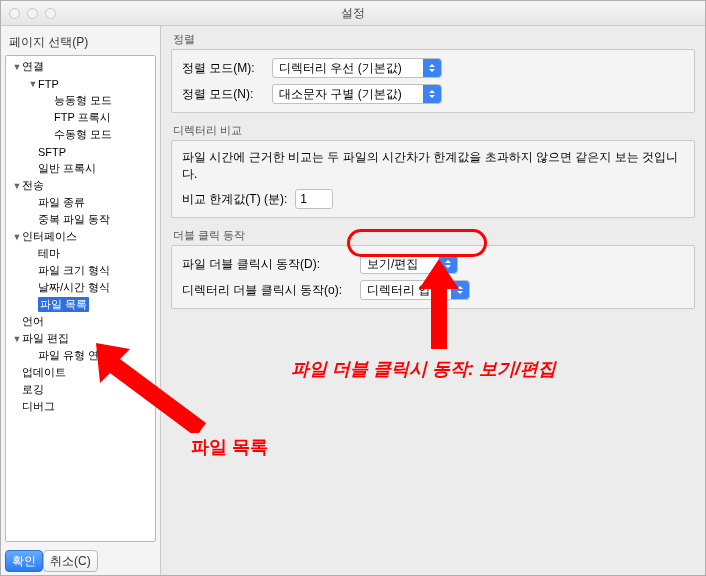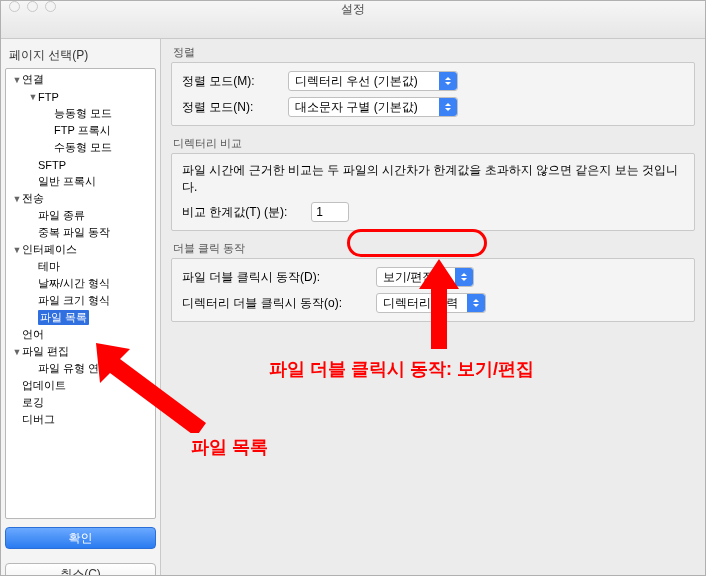--- a/index.html
+++ b/index.html
@@ -8,24 +8,25 @@
     font-family: -apple-system, "Helvetica Neue", Arial, sans-serif;
     font-size: 12px;
     background: #ececec;
     width: 706px;
     height: 576px;
     overflow: hidden;
     position: relative;
     border: 1px solid #b0b0b0;
   }
   .titlebar {
-    height: 38px;
+    height: 25px;
     background: linear-gradient(#f6f6f6,#e6e6e6);
     border-bottom: 1px solid #c9c9c9;
     display: flex;
+    align-items: center;
     position: relative;
   }
   .traffic { display: flex; gap: 7px; margin-left: 8px; }
   .tl { width: 11px; height: 11px; border-radius: 50%; border: 1px solid #c8c8c8; background: #f4f4f4; }
   .title-text { position: absolute; left: 0; right: 0; text-align: center; font-size: 12px; color: #4a4a4a; }
 
   .content { display: flex; height: calc(100% - 22px); }
   .sidebar {
     width: 160px;
     border-right: 1px solid #c9c9c9;
@@ -40,42 +41,42 @@
     background: #fff;
     border: 1px solid #b8b8b8;
     border-radius: 2px;
     overflow: auto;
     padding: 2px 0;
   }
   .node { display: flex; align-items: center; height: 17px; padding-right: 4px; cursor: default; }
   .tri { width: 10px; display: inline-flex; justify-content: center; font-size: 9px; color: #666; }
   .node-label { font-size: 11px; color: #000; white-space: nowrap; }
   .node.selected .node-label { background: #2f6fe0; color: #fff; padding: 0 2px; border-radius: 1px; }
-  .btns { margin-top: 8px; display: flex; flex-direction: column; gap: 14px; }
+  .btns { margin-top: 8px; display: flex; flex-direction: row; gap: 0; }
   .btn-ok {
     background: linear-gradient(#6aa9ff,#2a7bf0);
     color: #fff; border: 1px solid #2a6fd8; border-radius: 4px;
     height: 22px; font-size: 12px; cursor: pointer;
   }
   .btn-cancel {
     background: linear-gradient(#ffffff,#f0f0f0);
     color: #333; border: 1px solid #b8b8b8; border-radius: 4px;
     height: 22px; font-size: 12px; cursor: pointer;
   }
 
   .main { flex: 1; padding: 6px 10px; overflow: auto; }
   .group-label { font-size: 11px; color: #555; margin: 0 0 2px 2px; }
   .group-box {
     border: 1px solid #c9c9c9;
     background: #f4f4f4;
     border-radius: 2px;
     padding: 8px 10px;
     margin-bottom: 10px;
   }
-  .row { display: flex; align-items: center; margin-bottom: 6px; gap: 24px; }
+  .row { display: flex; align-items: center; margin-bottom: 6px; gap: 8px; }
   .row:last-child { margin-bottom: 0; }
   .label { font-size: 12px; color: #000; }
   .select-wrap {
     position: relative; display: inline-flex; align-items: center;
     background: #fff; border: 1px solid #c0c0c0; border-radius: 3px;
     height: 20px; padding: 0 22px 0 6px; font-size: 12px;
   }
   .select-caret {
     position: absolute; right: 0; top: 0; bottom: 0; width: 18px;
     background: #3b82f6; border-radius: 0 3px 3px 0;
@@ -156,25 +157,25 @@
         <div class="node" style="padding-left: 6px;">
           <span class="tri">▼</span>
           <span class="node-label">인터페이스</span>
         </div>
         <div class="node" style="padding-left: 22px;">
           <span class="tri"></span>
           <span class="node-label">테마</span>
         </div>
         <div class="node" style="padding-left: 22px;">
           <span class="tri"></span>
+          <span class="node-label">파일 크기 형식</span>
+        </div>
+        <div class="node" style="padding-left: 22px;">
+          <span class="tri"></span>
           <span class="node-label">날짜/시간 형식</span>
-        </div>
-        <div class="node" style="padding-left: 22px;">
-          <span class="tri"></span>
-          <span class="node-label">파일 크기 형식</span>
         </div>
         <div class="node selected" style="padding-left: 22px;">
           <span class="tri"></span>
           <span class="node-label">파일 목록</span>
         </div>
         <div class="node" style="padding-left: 6px;">
           <span class="tri"></span>
           <span class="node-label">언어</span>
         </div>
         <div class="node" style="padding-left: 6px;">
@@ -257,14 +258,14 @@
 <div class="highlight-oval" style="left:346px; top:228px; width:140px; height:28px;"></div>
 
 <svg class="annot-arrow" style="left:408px; top:258px;" width="60" height="90">
   <polygon points="30,0 50,30 38,30 38,90 22,90 22,30 10,30" fill="#ff0000"></polygon>
 </svg>
 
 <svg class="annot-arrow" style="left:95px; top:342px;" width="120" height="90">
   <polygon points="0,0 34,6 24,16 110,80 100,94 14,30 4,40" fill="#ff0000"></polygon>
 </svg>
 
-<div class="annot-text" style="left:268px; top:356px;">파일 더블 클릭시 동작: 보기/편집</div>
+<div class="annot-text" style="left:290px; top:356px;font-style:italic;">파일 더블 클릭시 동작: 보기/편집</div>
 <div class="annot-text" style="left:190px; top:434px;">파일 목록</div>
 
 </body></html>

